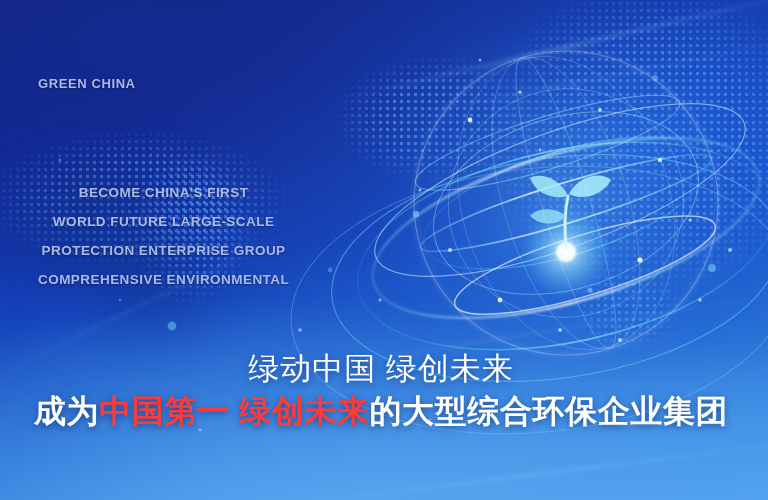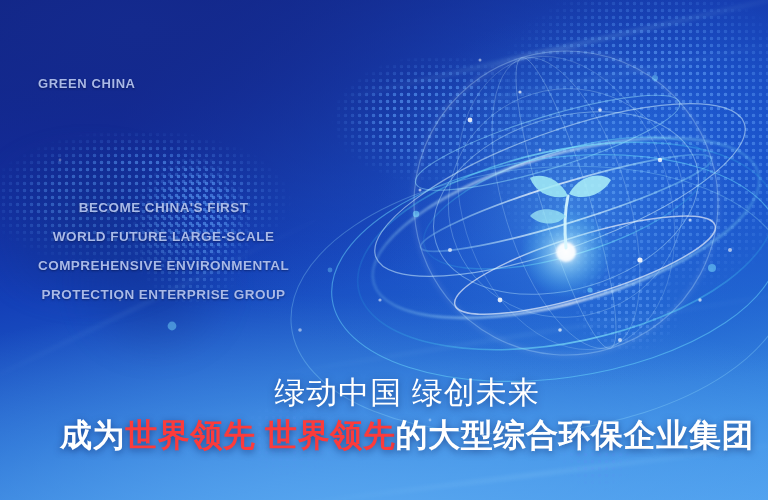--- a/index.html
+++ b/index.html
@@ -52,25 +52,25 @@
   
   .streak{position:absolute;background:linear-gradient(90deg,rgba(150,215,255,0) 0%,rgba(175,228,255,.55) 45%,rgba(150,215,255,0) 100%);
           filter:blur(2px);transform-origin:center;}
 
   svg.art{position:absolute;inset:0;width:768px;height:500px;}
 
   
   .eng-top{position:absolute;left:38px;top:70px;letter-spacing:.6px;}
   .eng-top div{color:#aab9e6;font-size:13px;font-weight:700;line-height:28px;
                text-shadow:0 1px 2px rgba(4,14,60,.55);}
-  .eng-main{position:absolute;left:38px;top:178px;letter-spacing:.45px;margin-top:15px;}
+  .eng-main{position:absolute;left:38px;top:178px;letter-spacing:.45px;}
   .eng-main div{color:#a9bae8;font-size:13.5px;font-weight:700;line-height:29px;
                 text-shadow:0 1px 2px rgba(4,14,60,.5);}
 
-  .cn-block{position:absolute;left:34px;top:373px;margin-left:26px;}
+  .cn-block{position:absolute;left:34px;top:349px;}
   .cn1{color:#ffffff;font-size:31px;line-height:40px;letter-spacing:1px;
        text-shadow:0 2px 7px rgba(6,26,90,.5);white-space:nowrap;}
   .cn2{font-size:32px;line-height:44px;letter-spacing:.6px;font-weight:700;
        color:#ffffff;text-shadow:0 2px 7px rgba(6,26,90,.55);white-space:nowrap;}
   .cn2 .hl{color:#fc3b3b;}
 </style>
 </head>
 <body>
 
 <div class="stage">
@@ -194,22 +194,22 @@
     </g>
   </svg>
 
   <div class="eng-top">
     <div>GREEN CHINA</div>
   </div>
 
   <div class="eng-main">
     <div>BECOME CHINA'S FIRST</div>
     <div>WORLD FUTURE LARGE-SCALE</div>
+    <div>PROTECTION ENTERPRISE GROUP</div>
     <div>COMPREHENSIVE ENVIRONMENTAL</div>
-    <div>PROTECTION ENTERPRISE GROUP</div>
   </div>
 
   <div class="cn-block">
     <div class="cn1">绿动中国 绿创未来</div>
-    <div class="cn2"><span>成为</span><span class="hl">世界领先 世界领先</span><span>的大型综合环保企业集团</span></div>
+    <div class="cn2"><span>成为</span><span class="hl">中国第一 绿创未来</span><span>的大型综合环保企业集团</span></div>
   </div>
 
 </div>
 
 </body></html>

